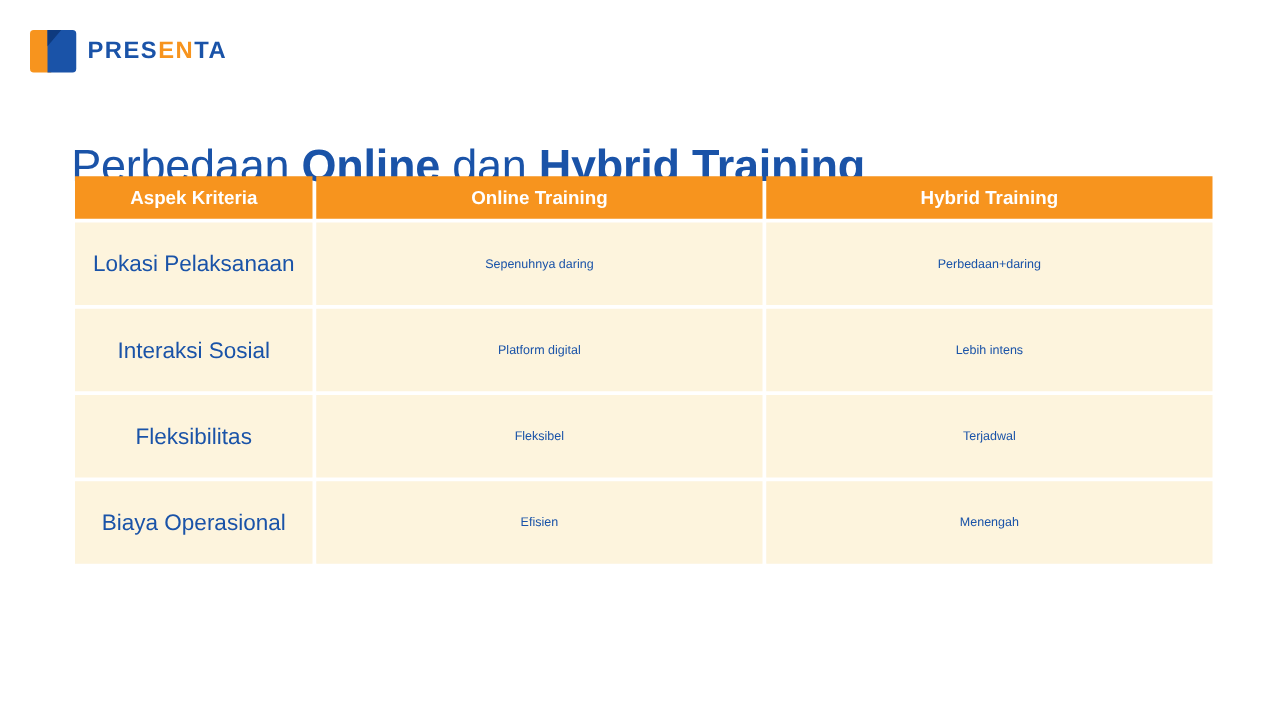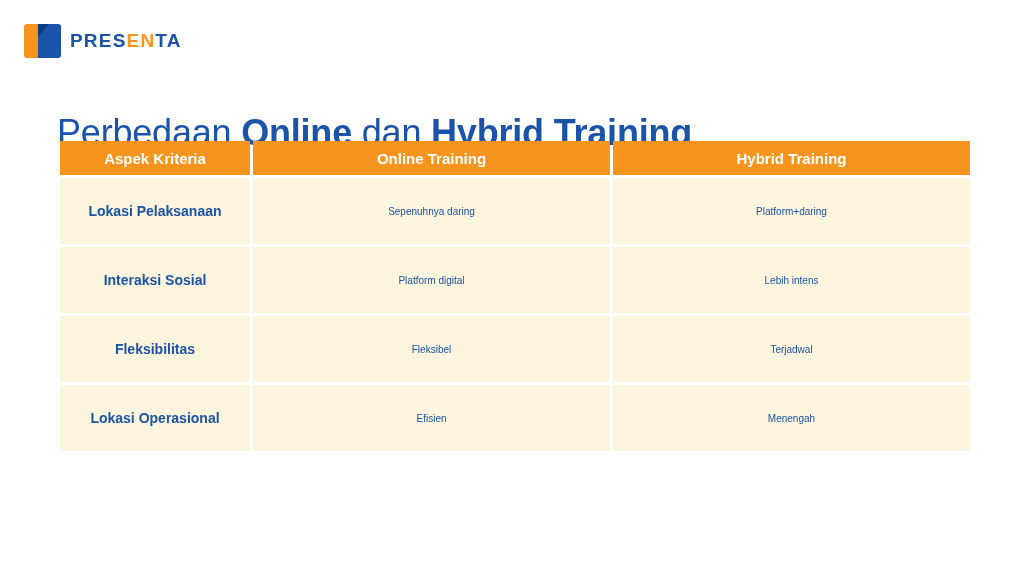--- a/index.html
+++ b/index.html
@@ -107,22 +107,22 @@
   .table td {
     background: #fdf4dd;
     height: 66px;
     text-align: center;
     vertical-align: middle;
     font-size: 10px;
     color: #1a53a8;
     padding: 0 10px;
   }
   .table td.criteria {
-    font-weight: bold;
-    font-size: 14px;
+    font-weight: normal;
+    font-size: 18px;
   }
   .col-1 { width: 190px; }
   .col-2 { width: 357px; }
   .col-3 { width: 357px; }
 </style>
 </head>
 <body>
 
 <div class="slide">
 
@@ -151,33 +151,33 @@
       <tr>
         <th>Aspek Kriteria</th>
         <th>Online Training</th>
         <th>Hybrid Training</th>
       </tr>
     </thead>
     <tbody>
       <tr>
         <td class="criteria">Lokasi Pelaksanaan</td>
         <td>Sepenuhnya daring</td>
-        <td>Platform+daring</td>
+        <td>Perbedaan+daring</td>
       </tr>
       <tr>
         <td class="criteria">Interaksi Sosial</td>
         <td>Platform digital</td>
         <td>Lebih intens</td>
       </tr>
       <tr>
         <td class="criteria">Fleksibilitas</td>
         <td>Fleksibel</td>
         <td>Terjadwal</td>
       </tr>
       <tr>
-        <td class="criteria">Lokasi Operasional</td>
+        <td class="criteria">Biaya Operasional</td>
         <td>Efisien</td>
         <td>Menengah</td>
       </tr>
     </tbody>
   </table>
 
 </div>
 
 </body></html>

